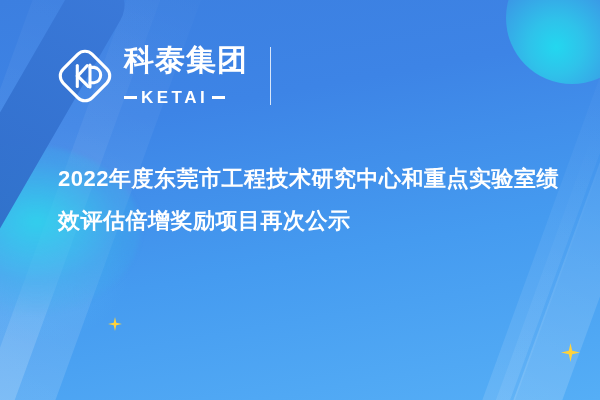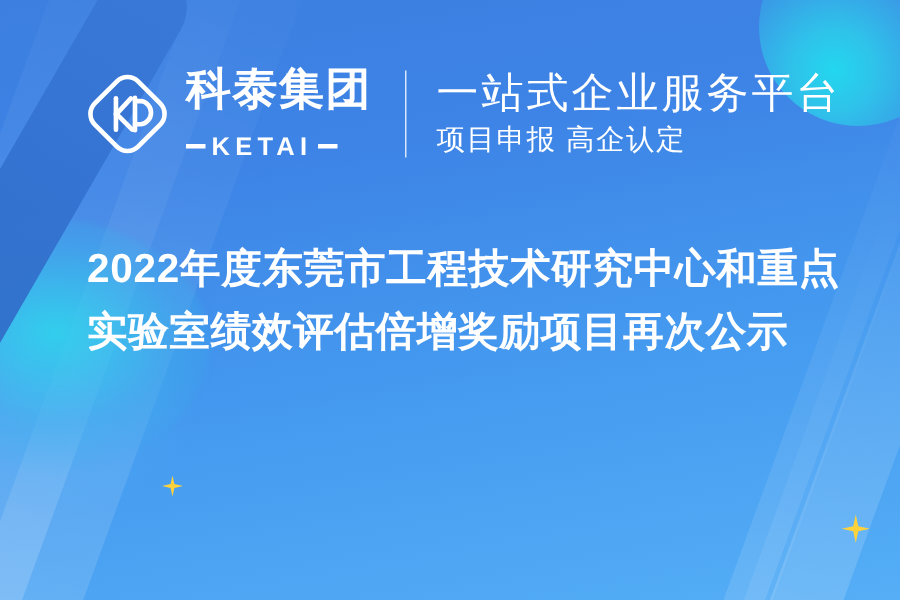--- a/index.html
+++ b/index.html
@@ -195,21 +195,21 @@
     white-space: nowrap;
   }
 
   
   .title {
     position: absolute;
     left: 58px;
     top: 158px;
     width: 520px;
     color: #ffffff;
-    font-size: 27px;
+    font-size: 22px;
     font-weight: bold;
     line-height: 42px;
     letter-spacing: 0.5px;
   }
 
   
   .sparkle {
     position: absolute;
     background: #ffd23c;
     clip-path: polygon(50% 0%, 59% 41%, 100% 50%, 59% 59%, 50% 100%, 41% 59%, 0% 50%, 41% 41%);
@@ -251,24 +251,20 @@
       <div class="wordmark-cn">科泰集团</div>
       <div class="wordmark-en-row">
         <span class="wordmark-rule"></span>
         <span class="wordmark-en">KETAI</span>
         <span class="wordmark-rule"></span>
       </div>
     </div>
 
     <div class="divider"></div>
 
-    <div class="tagline">
-      <div class="tagline-main">一站式企业服务平台</div>
-      <div class="tagline-sub">项目申报 高企认定</div>
-    </div>
 
   </div>
 
   <div class="title">2022年度东莞市工程技术研究中心和重点实验室绩效评估倍增奖励项目再次公示</div>
 
   <div class="sparkle sparkle-a"></div>
   <div class="sparkle sparkle-b"></div>
 
 </div>
 

